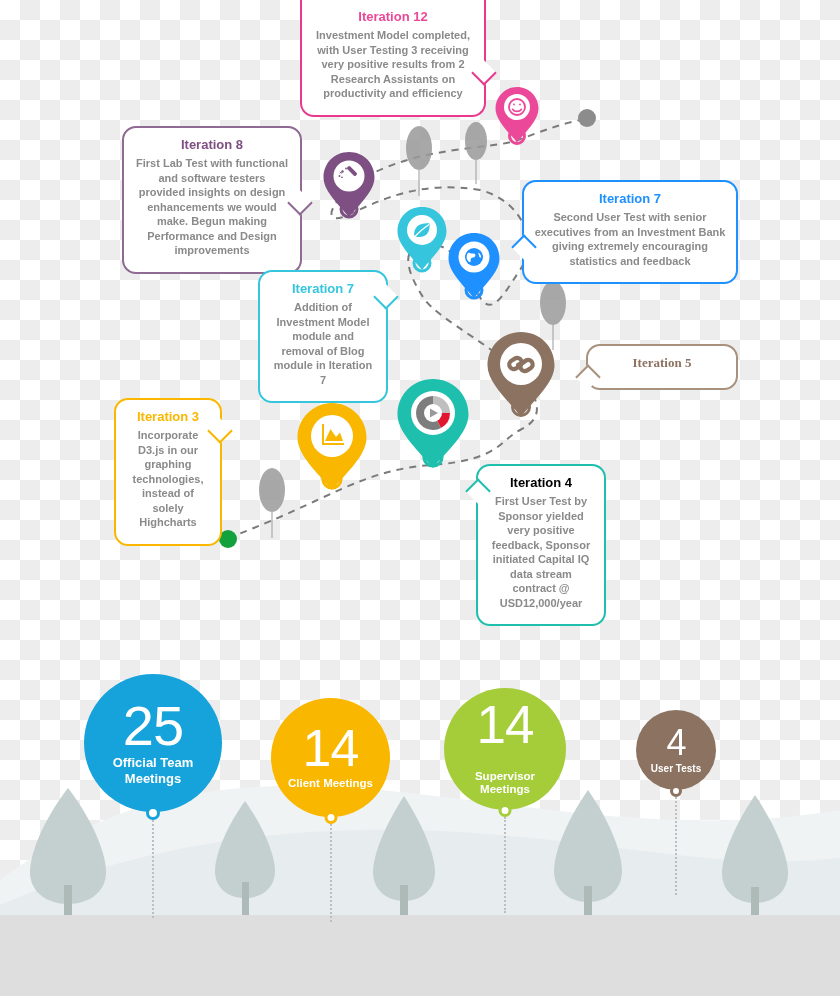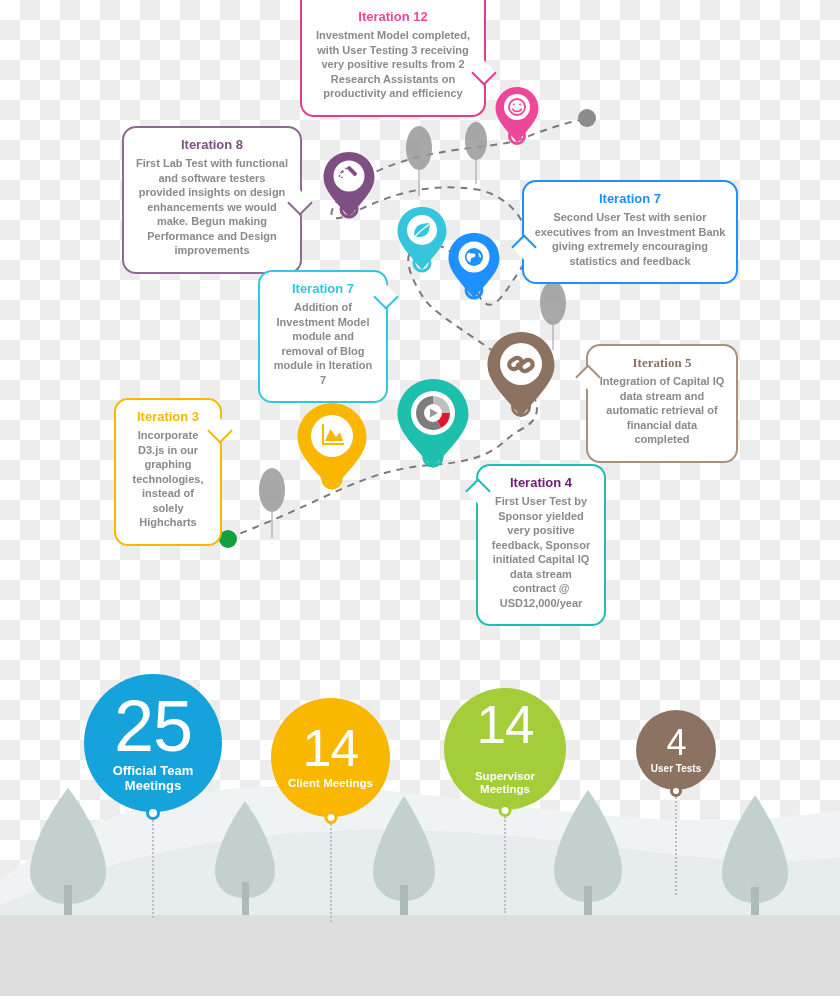--- a/index.html
+++ b/index.html
@@ -166,32 +166,31 @@
   </div>
 
   <div class="callout" style="left:258px; top:270px; width:130px; border-color:#35c6dd;">
     <div class="c-title" style="color:#35c6dd;">Iteration 7</div>
     <div class="c-body">Addition of Investment Model module and removal of Blog module in Iteration 7</div>
     <div class="tail" style="right:-9px; top:16px; border-color:#35c6dd; border-left:none; border-top:none;"></div>
   </div>
 
   <div class="callout" style="left:586px; top:344px; width:152px; border-color:#a8917d;">
     <div class="c-title" style="color:#8c7260;font-family:Liberation Serif, serif;">Iteration 5</div>
-    <div class="c-body">Integration of Capital IQ data stream and automatic retrieval of financial data completed</div>
     <div class="tail" style="left:-9px; top:22px; border-color:#a8917d; border-right:none; border-bottom:none;"></div>
   </div>
 
   <div class="callout" style="left:114px; top:398px; width:108px; border-color:#f9b700;">
     <div class="c-title" style="color:#f9b700;">Iteration 3</div>
     <div class="c-body">Incorporate D3.js in our graphing technologies, instead of solely Highcharts</div>
     <div class="tail" style="right:-9px; top:22px; border-color:#f9b700; border-left:none; border-top:none;"></div>
   </div>
 
   <div class="callout" style="left:476px; top:464px; width:130px; border-color:#1fbfae;">
-    <div class="c-title" style="color:#701a75;">Iteration 4</div>
+    <div class="c-title" style="color:#000000;">Iteration 4</div>
     <div class="c-body">First User Test by Sponsor yielded very positive feedback, Sponsor initiated Capital IQ data stream contract @ USD12,000/year</div>
     <div class="tail" style="left:-9px; top:16px; border-color:#1fbfae; border-right:none; border-bottom:none;"></div>
   </div>
 
   <div class="pin" style="left:494px; top:86px;">
     <svg class="pin-svg" width="46" height="60" viewBox="0 0 46 60">
       <path d="M23 1 C11 1 1.5 10.5 1.5 22.5 C1.5 34 14 46 23 56 C32 46 44.5 34 44.5 22.5 C44.5 10.5 35 1 23 1 Z" fill="#ec4899"></path>
       <circle cx="23" cy="21" r="13" fill="#ffffff"></circle>
       <g fill="none" stroke="#ec4899" stroke-width="1.8">
         <circle cx="23" cy="21" r="8"></circle>
@@ -308,21 +307,21 @@
     <g>
       <path d="M755 175 C731 211 722 239 722 253 C722 272 737 283 755 283 C773 283 788 272 788 253 C788 239 779 211 755 175 Z" fill="#c3d0cf"></path>
       <rect x="751" y="267" width="8" height="55" fill="#aebab8"></rect>
     </g>
 
     <rect x="0" y="295" width="840" height="81" fill="#dedede"></rect>
   </svg>
 
   <div class="stat" style="left:84px; top:674px;">
     <div class="bubble" style="width:138px; height:138px; background:#16a3db;">
-      <div class="num" style="font-size:72px;">25</div>
+      <div class="num" style="font-size:56px;">25</div>
       <div class="lbl" style="font-size:13px; width:104px;">Official Team Meetings</div>
     </div>
     <div class="knob" style="top:132px; width:14px; height:14px; border:3px solid #16a3db;"></div>
     <div class="stem" style="top:146px; height:98px;"></div>
   </div>
 
   <div class="stat" style="left:271px; top:698px;">
     <div class="bubble" style="width:119px; height:119px; background:#f9b700;">
       <div class="num" style="font-size:52px;">14</div>
       <div class="lbl" style="font-size:11.5px; width:104px;">Client Meetings</div>

